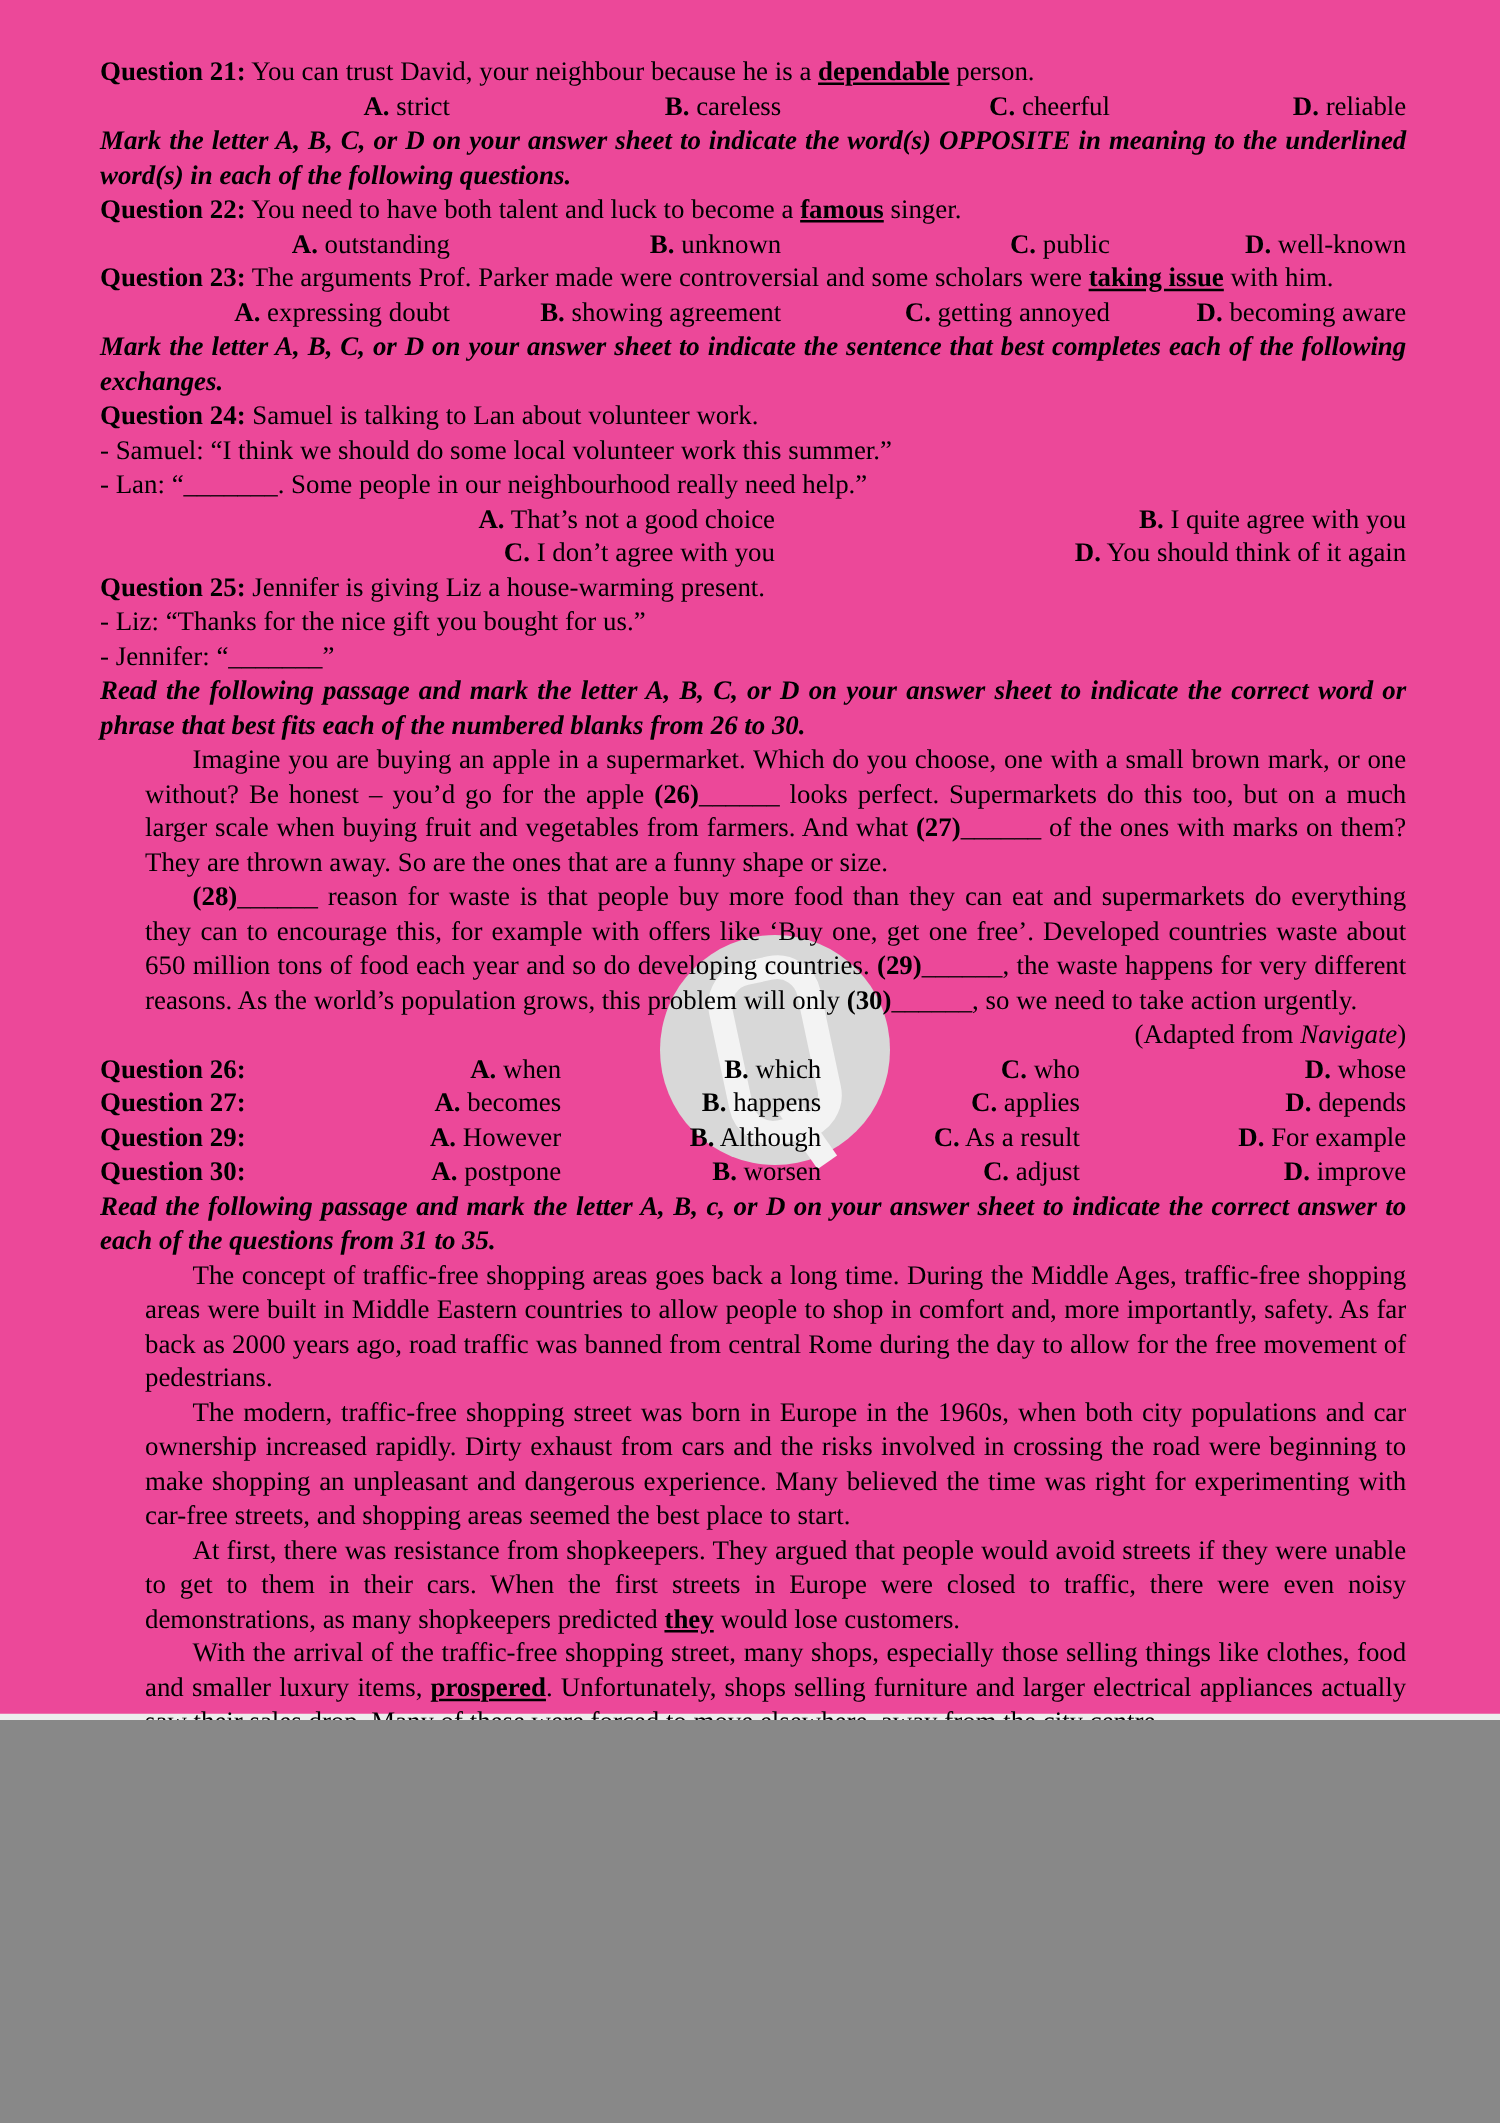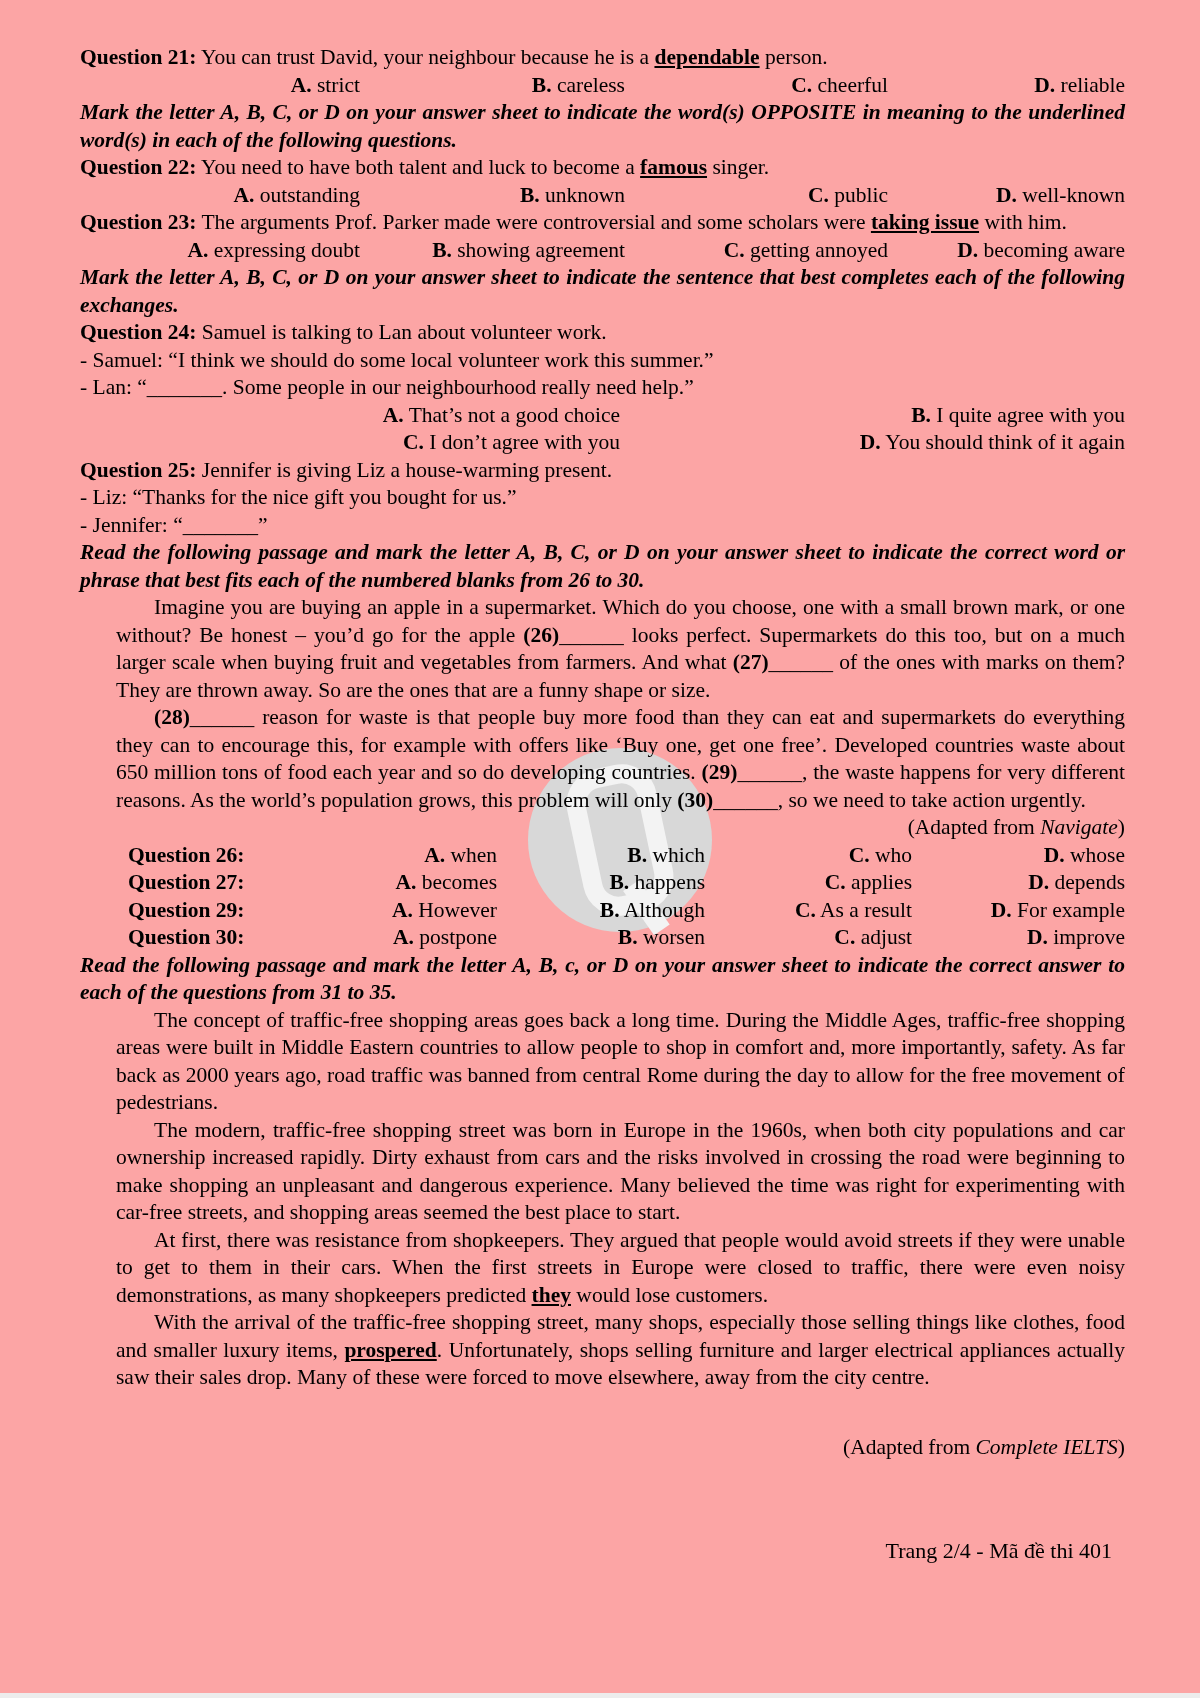--- a/index.html
+++ b/index.html
@@ -1,40 +1,40 @@
 <!DOCTYPE html>
 <html><head>
 <meta charset="utf-8">
 <style>
   html,body{margin:0;padding:0;background:#888;}
   .page{
     position:relative;
-    width:1200px;height:1698px;
+    width:1200px;height:1376px;
     margin:0 auto;
-    background:#fca5a5;
+    background:#ec4899;
     font-family:"Liberation Serif","DejaVu Serif",serif;
     font-size:21.5px;
     color:#000;
     overflow:hidden;
   }
   .content{
     position:relative;
     z-index:1;
     padding:44px 75px 0 80px;
     line-height:27.5px;
   }
   p{margin:0;}
   .just{text-align:justify;}
   .ind{text-indent:38px;margin-left:36px;}
   b{font-weight:700;}
   .u{text-decoration:underline;}
   .instr{font-weight:700;font-style:italic;text-align:justify;}
   .opts4{display:grid;grid-template-columns:270px 265px 263px auto;padding-left:10px;}
   .opts2{display:grid;grid-template-columns:530px auto;padding-left:10px;}
-  .grid5{display:grid;grid-template-columns:160px 209px 208px 207px auto;margin-left:48px;}
+  .grid5{display:grid;grid-template-columns:160px 209px 208px 207px auto;}
   .opt{white-space:nowrap;overflow:hidden;text-align:right;}
   .credit{text-align:right;}
   .credit-gap{margin-top:42px;}
   .footer{
     position:absolute;z-index:1;
     top:1538px;right:88px;
     font-size:22px;line-height:26px;
   }
   .watermark{position:absolute;z-index:0;left:525px;top:745px;}
   .scan-edge{position:absolute;left:0;bottom:0;width:100%;height:5px;background:#ededed;}

